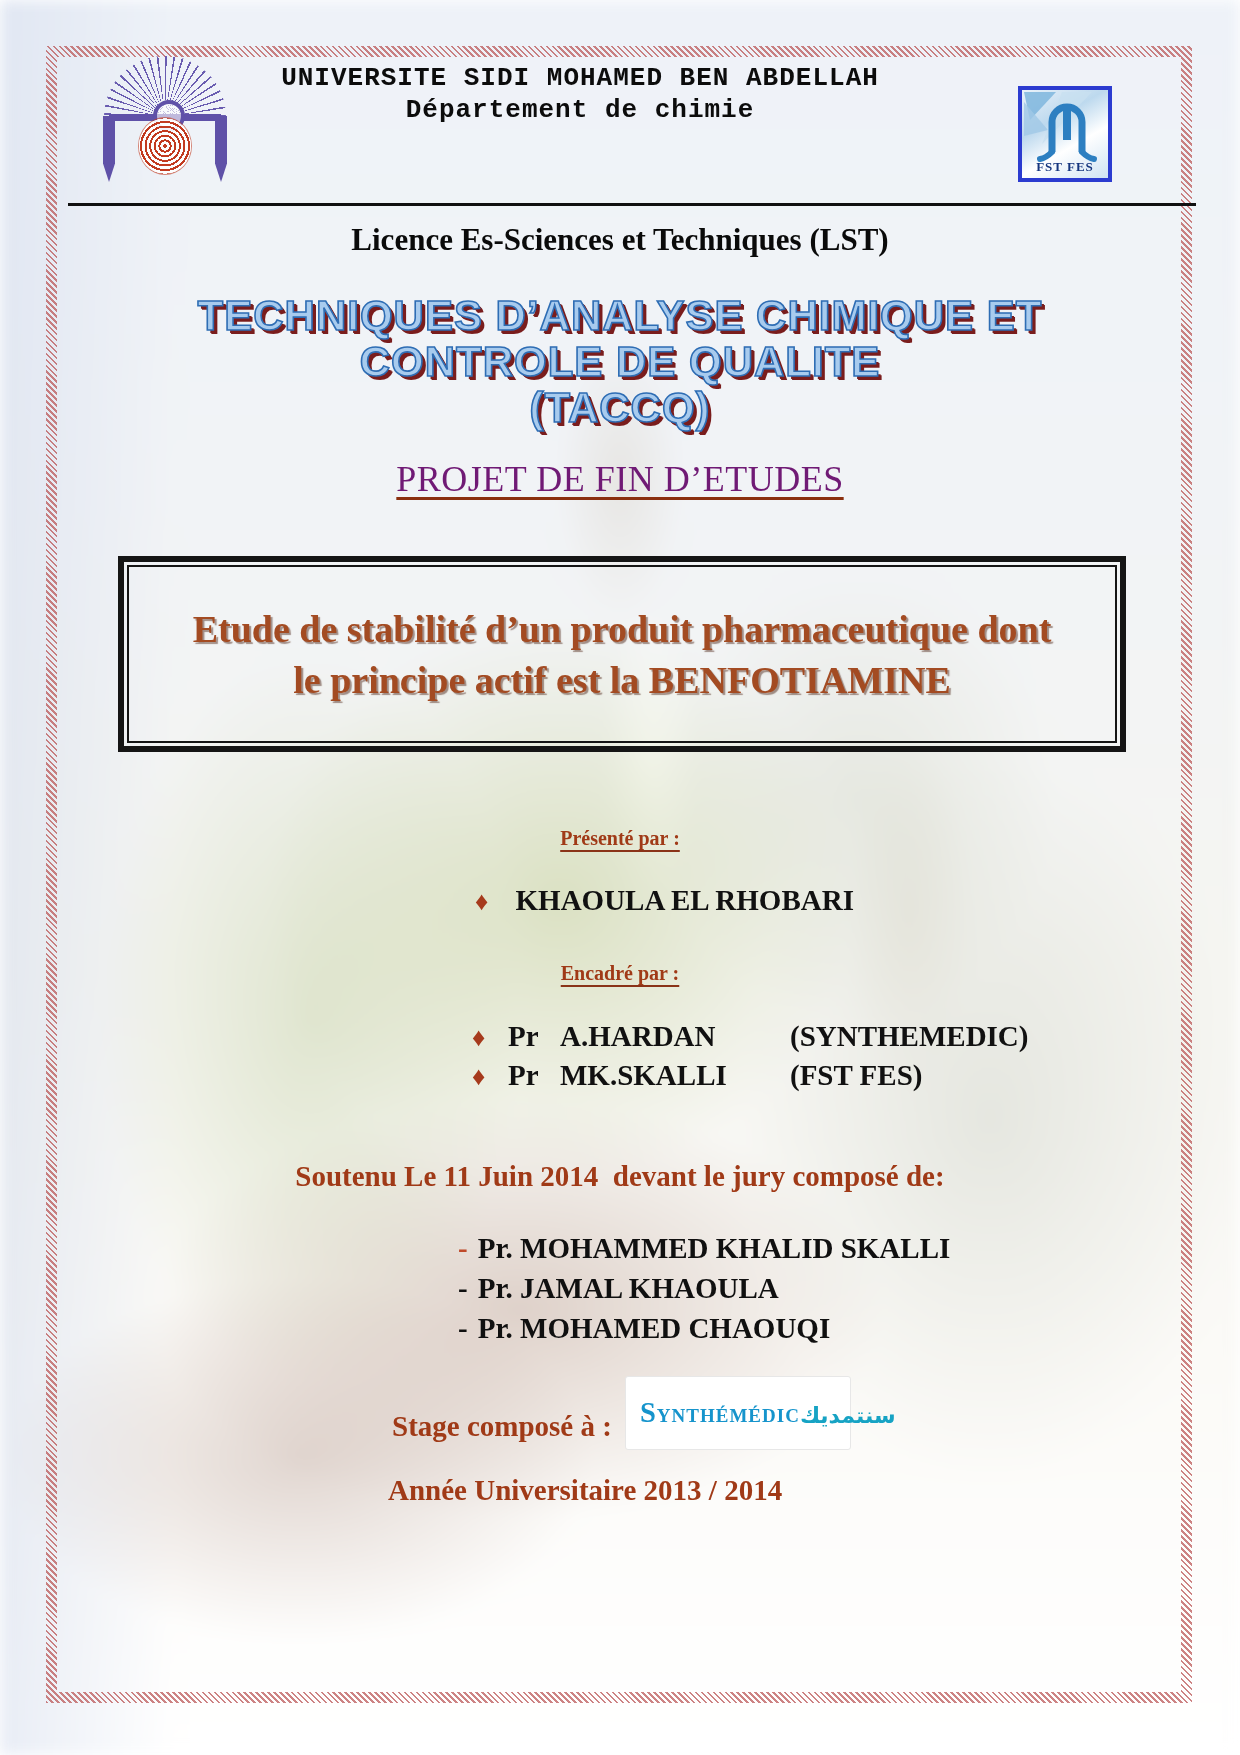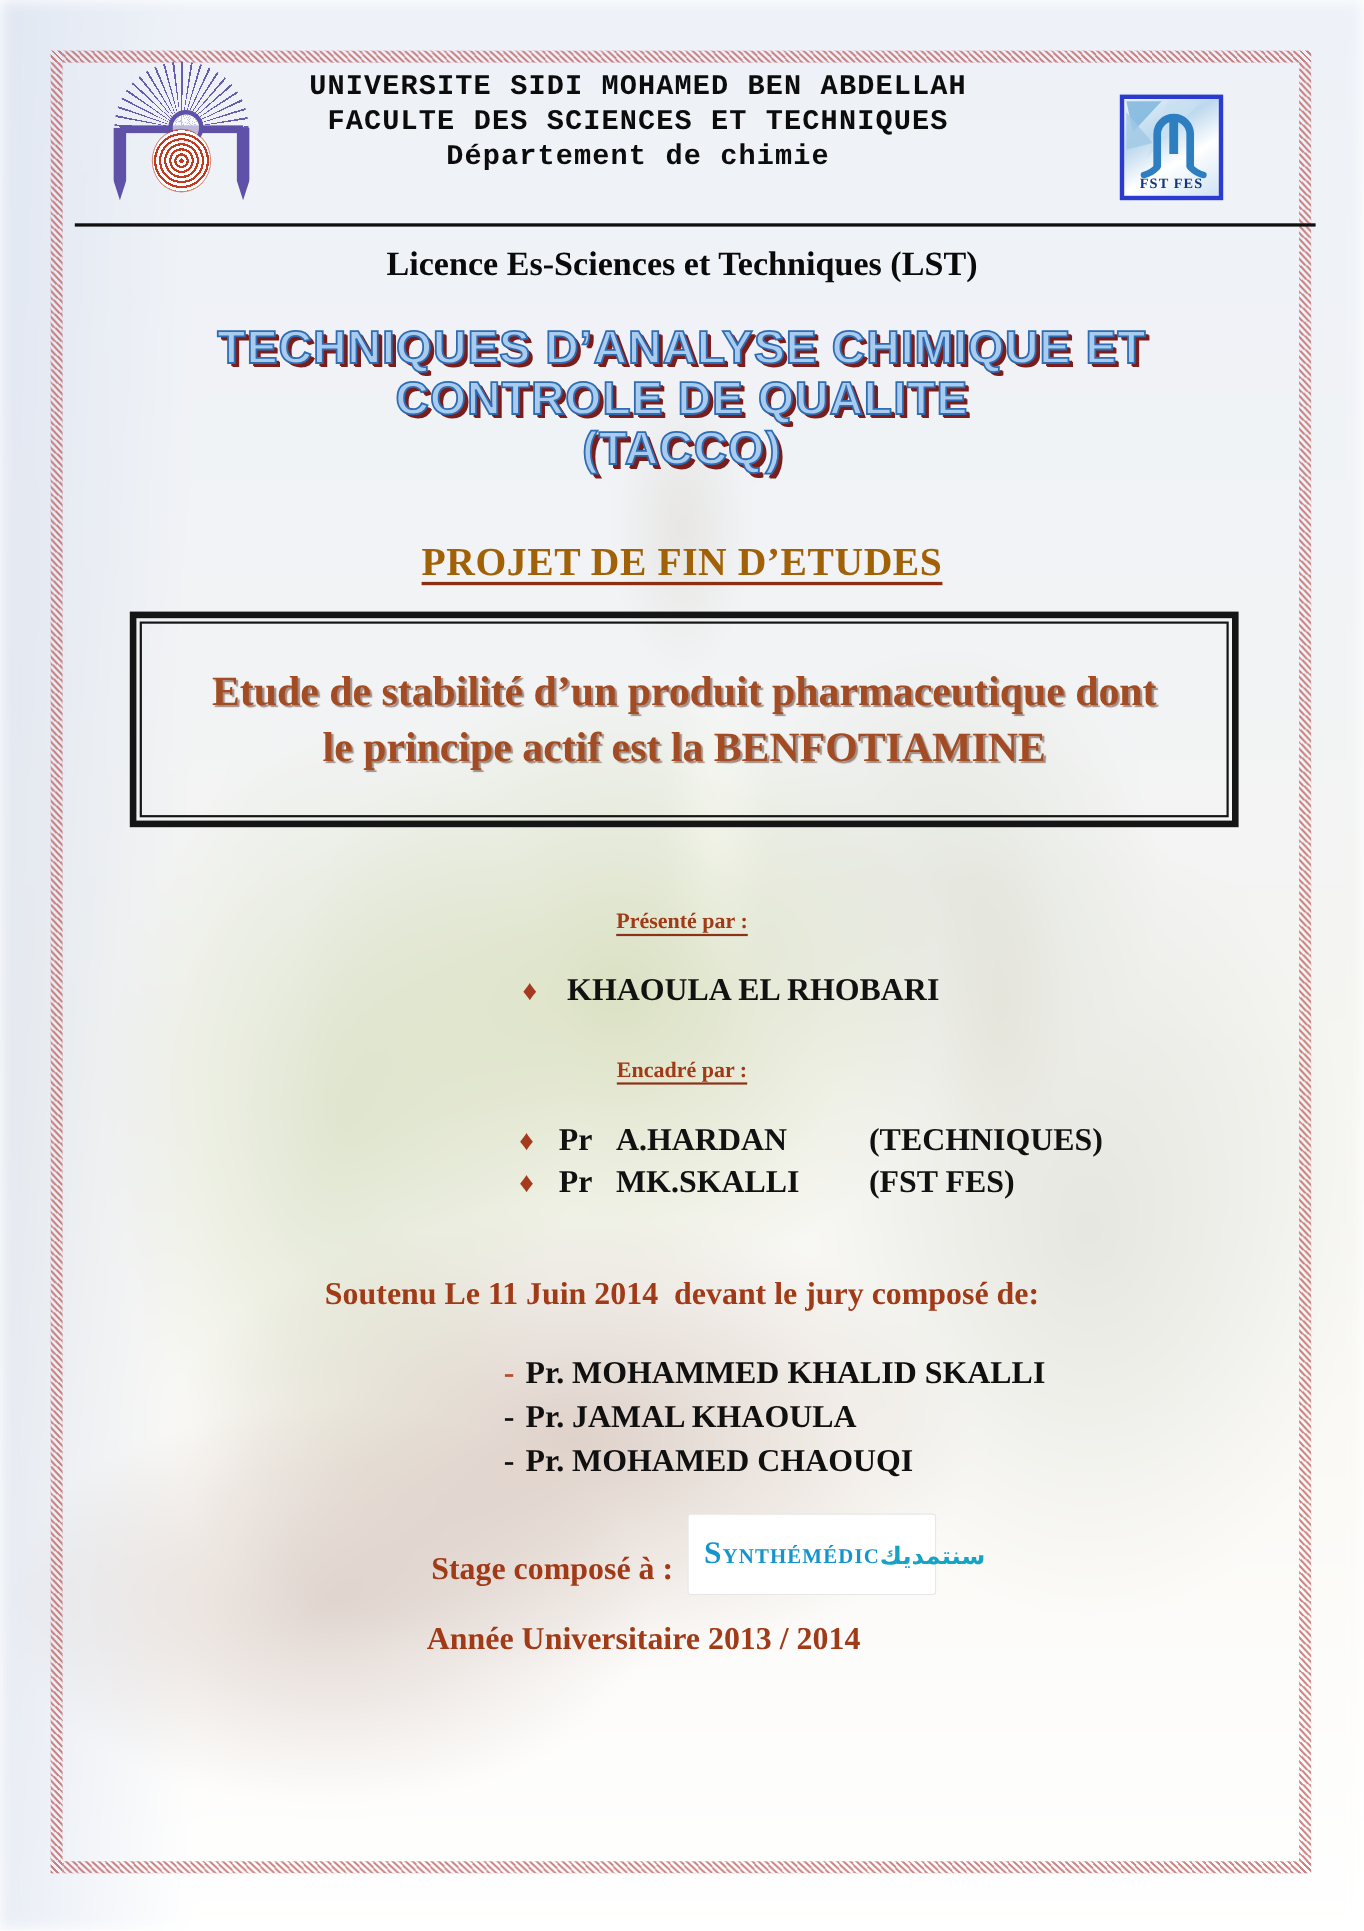--- a/index.html
+++ b/index.html
@@ -96,23 +96,22 @@
   
   .wordart {
     top:293px; font-family:"Liberation Sans", sans-serif; font-weight:800;
     font-size:42px; line-height:46px; letter-spacing:1px; color:#a8cbee;
     -webkit-text-stroke:1.6px #2e6db4;
     text-shadow:3px 3px 0 #7a1d1d, 4px 4px 0 #7a1d1d;
     white-space:nowrap;
   }
 
   .report-type {
-    top:458px; font-weight:bold; font-size:36px; color:#a16207; letter-spacing:0.5px;
-    white-space:nowrap;
-    margin-top:32px;
+    top:458px; font-weight:normal; font-size:36px; color:#701a75; letter-spacing:0.5px;
+    white-space:nowrap;
   }
   .report-type span {
     text-decoration:underline; text-decoration-thickness:3px; text-decoration-color:#8a2f0f;
     text-underline-offset:6px;
   }
 
   
   .title-box {
     left:118px; top:556px; width:1008px; height:196px; box-sizing:border-box;
     border:6px solid #151515;
@@ -185,21 +184,20 @@
     <div class="uni-fan"></div>
     <div class="uni-lintel"></div>
     <div class="uni-pillar left"></div>
     <div class="uni-pillar right"></div>
     <div class="uni-knot"></div>
     <div class="uni-medallion"></div>
   </div>
 
   <div class="abs header-text">
     <div>UNIVERSITE SIDI MOHAMED BEN ABDELLAH</div>
-    <div>FACULTE DES SCIENCES ET TECHNIQUES</div>
     <div>Département de chimie</div>
   </div>
 
   <div class="abs fst-logo">
     <svg width="86" height="88" viewBox="0 0 86 88">
       <polygon points="2,2 34,2 8,30" fill="rgba(127,182,221,0.85)"></polygon>
       <polygon points="2,12 26,40 2,46" fill="rgba(160,200,230,0.8)"></polygon>
       <polygon points="40,2 70,2 20,54" fill="rgba(200,224,240,0.8)"></polygon>
       <path d="M30,62 V32 a15,15 0 0 1 30,0 V62" fill="none" stroke="#2d7fc1" stroke-width="7"></path>
       <rect x="41" y="18" width="8" height="32" fill="#2d7fc1"></rect>
@@ -238,21 +236,21 @@
   </div>
 
   <div class="abs center brown-label supervised-label">
     <span>Encadré par :</span>
   </div>
   <div class="abs sup-rows">
     <div class="sup-row">
       <span class="diamond">♦</span>
       <span>Pr</span>
       <span>A.HARDAN</span>
-      <span>(TECHNIQUES)</span>
+      <span>(SYNTHEMEDIC)</span>
     </div>
     <div class="sup-row">
       <span class="diamond">♦</span>
       <span>Pr</span>
       <span>MK.SKALLI</span>
       <span>(FST FES)</span>
     </div>
   </div>
 
   <div class="abs center defense-line pre">Soutenu Le 11 Juin 2014  devant le jury composé de:</div>

